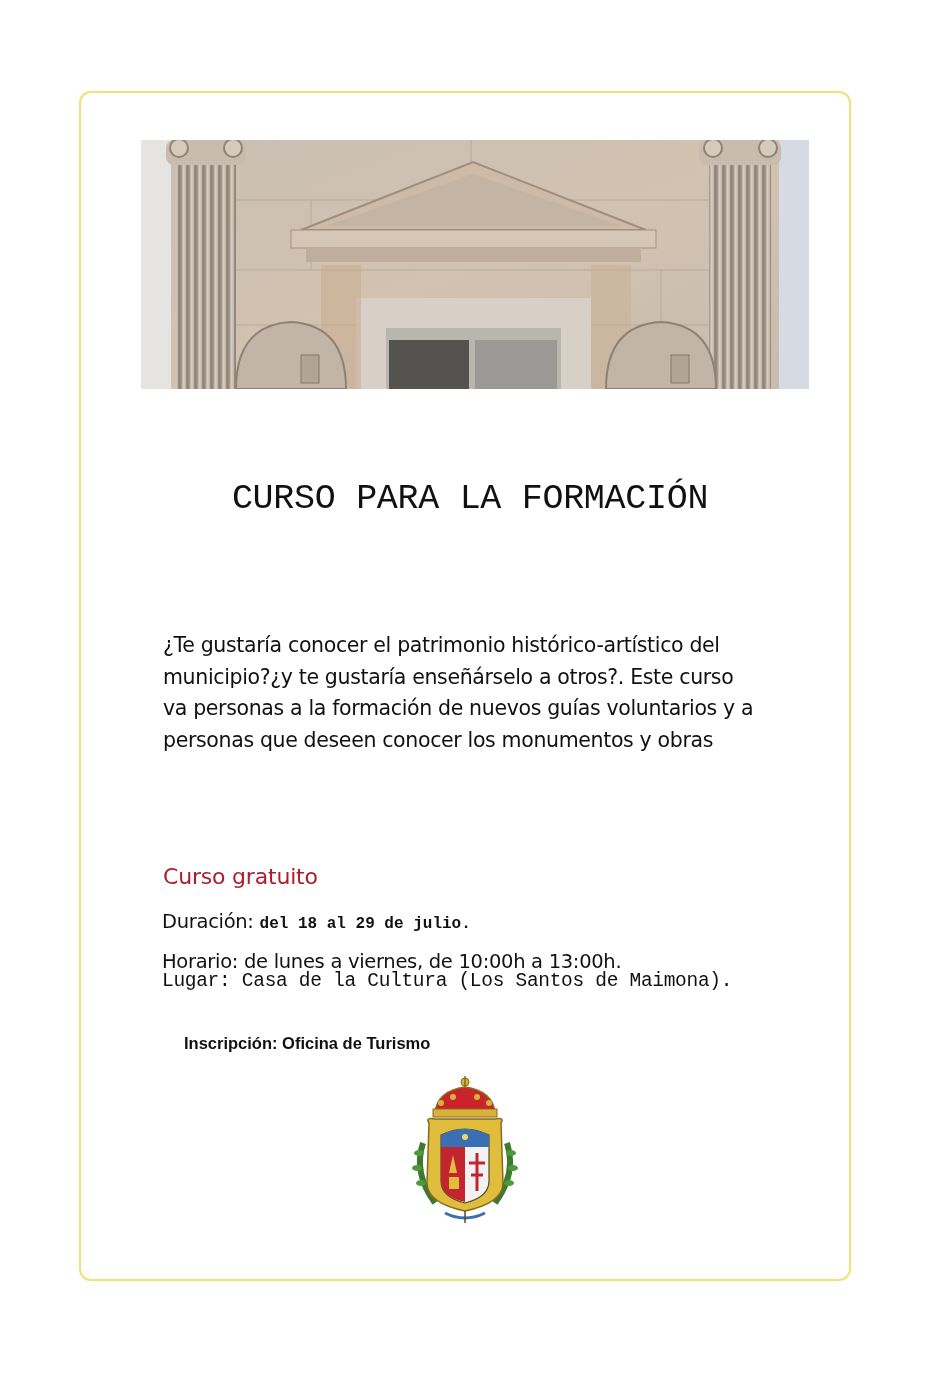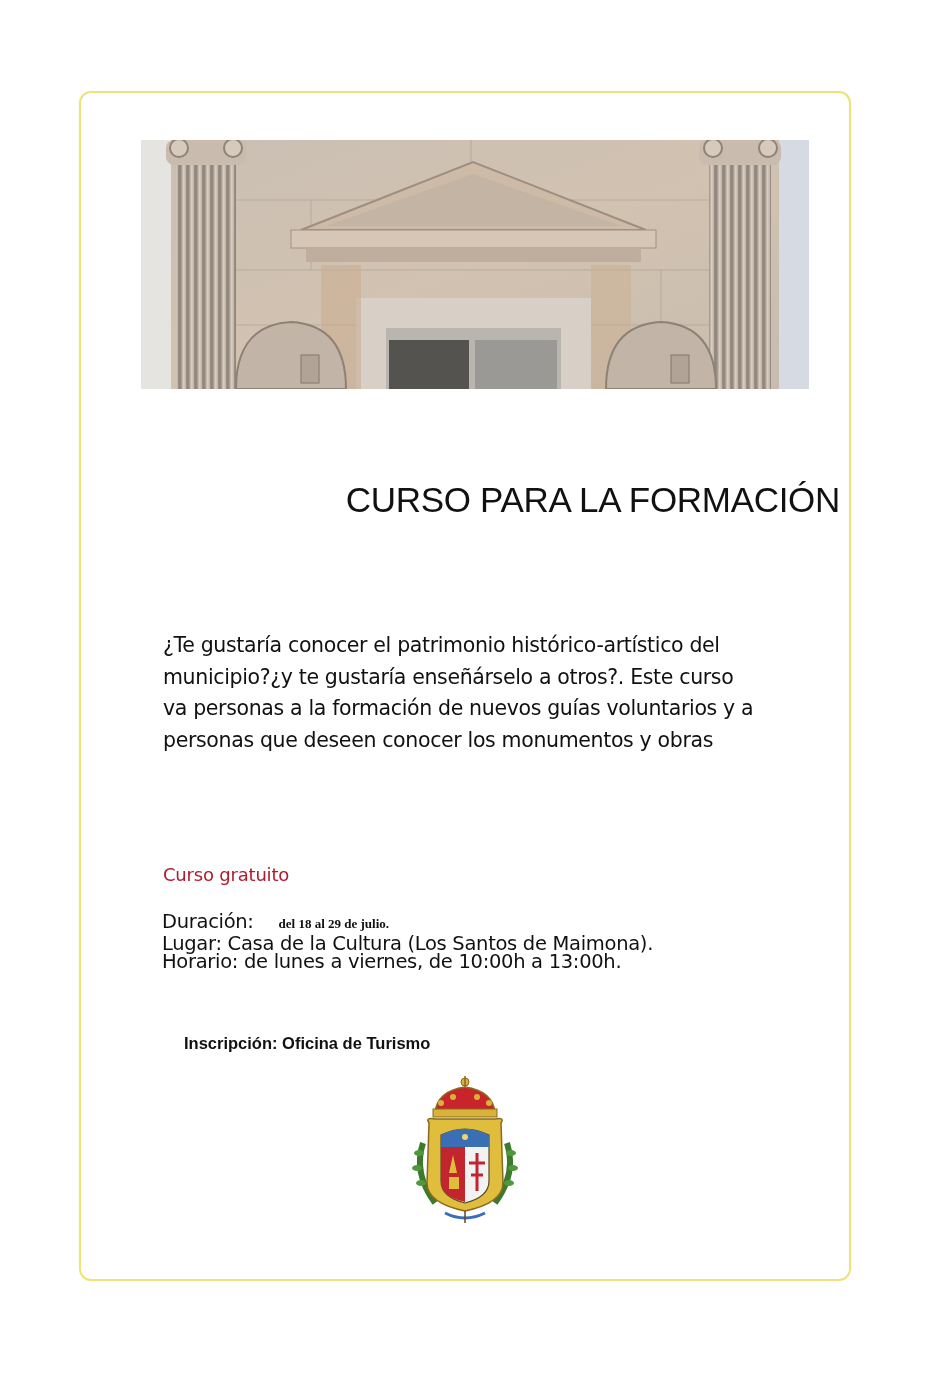--- a/index.html
+++ b/index.html
@@ -9,37 +9,37 @@
     border: 2.5px solid #eee27a; border-radius: 12px; box-sizing: border-box;
     box-shadow: 0 0 1px #f3ea9a;
   }
   .photo {
     position: absolute; left: 141px; top: 140px; width: 668px; height: 249px; overflow: hidden;
     background: #cfc6bb;
   }
   .photo svg { display: block; }
   .title {
     position: absolute; left: 100px; width: 740px; top: 472px;
-    text-align: right; font-family: Liberation Sans, sans-serif; font-size: 35px; line-height: 55px;
+    text-align: center; font-family: Liberation Mono, monospace; font-size: 35px; line-height: 55px;
     color: #111; letter-spacing: -0.3px; font-weight: normal;
   }
   .title div { white-space: nowrap; }
   .intro {
     position: absolute; left: 163px; top: 630px; width: 640px;
     font-size: 20.5px; line-height: 31.5px; color: #111; letter-spacing: -0.35px;
   }
   .intro div { white-space: nowrap; }
   .free {
-    position: absolute; left: 163px; top: 864px; font-size: 18px; color: #b01c2e; letter-spacing: -0.2px;
+    position: absolute; left: 163px; top: 864px; font-size: 22px; color: #b01c2e; letter-spacing: -0.2px;
   }
   .row { position: absolute; left: 162px; font-size: 19.5px; color: #111; white-space: nowrap; letter-spacing: -0.3px; }
-  .row .val-bold { font-family: Liberation Serif, serif; font-weight: bold; font-size: 13px; letter-spacing: 0; margin-left: 19px; }
+  .row .val-bold { font-family: Liberation Mono, monospace; font-weight: bold; font-size: 16px; letter-spacing: 0; }
   .row-dur { top: 910px; }
   .row-hor { top: 950px; }
-  .row-lug { top: 932px; }
+  .row-lug { top: 970px; font-family: Liberation Mono, monospace; }
   .row-ins { top: 1034px; font-family: "Liberation Sans", sans-serif; font-weight: bold; font-size: 16.5px; letter-spacing: 0; margin-left: 22px; }
   .crest { position: absolute; left: 405px; top: 1073px; width: 120px; height: 155px; }
 </style>
 </head>
 <body>
 
 <div class="frame"></div>
 
 <div class="photo">
   <svg width="668" height="249" viewBox="0 0 668 249" xmlns="http://www.w3.org/2000/svg">

